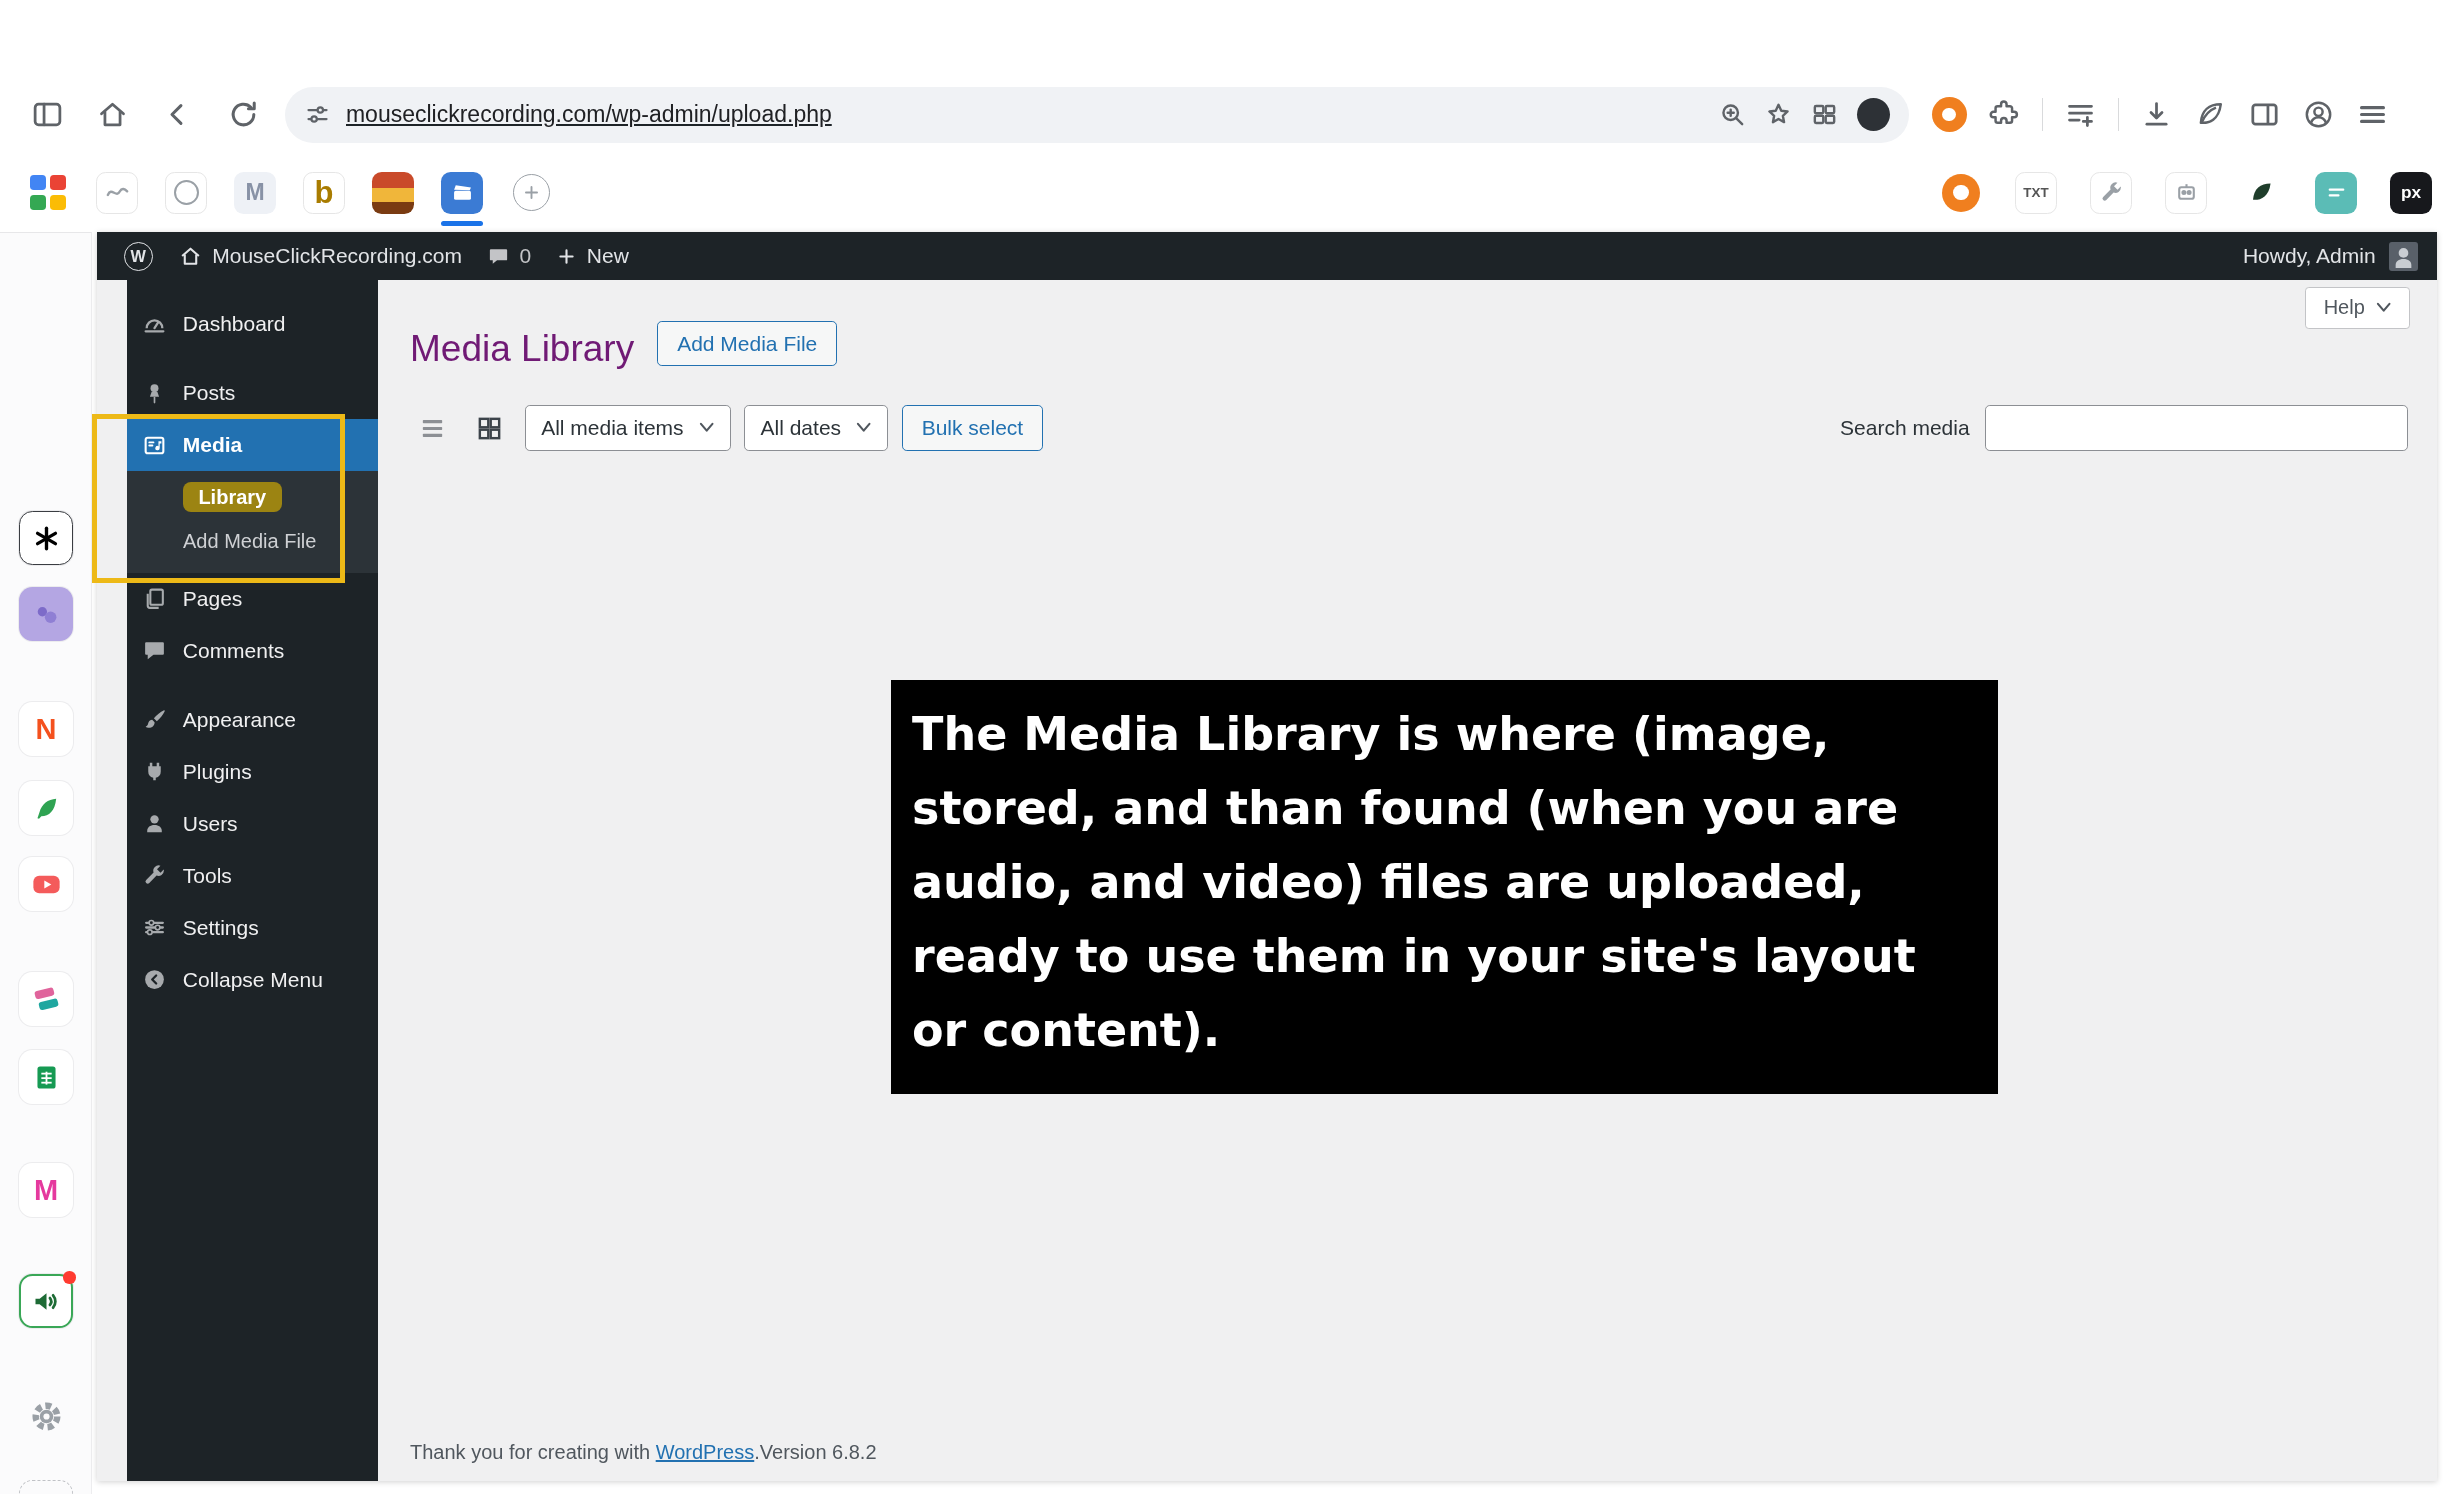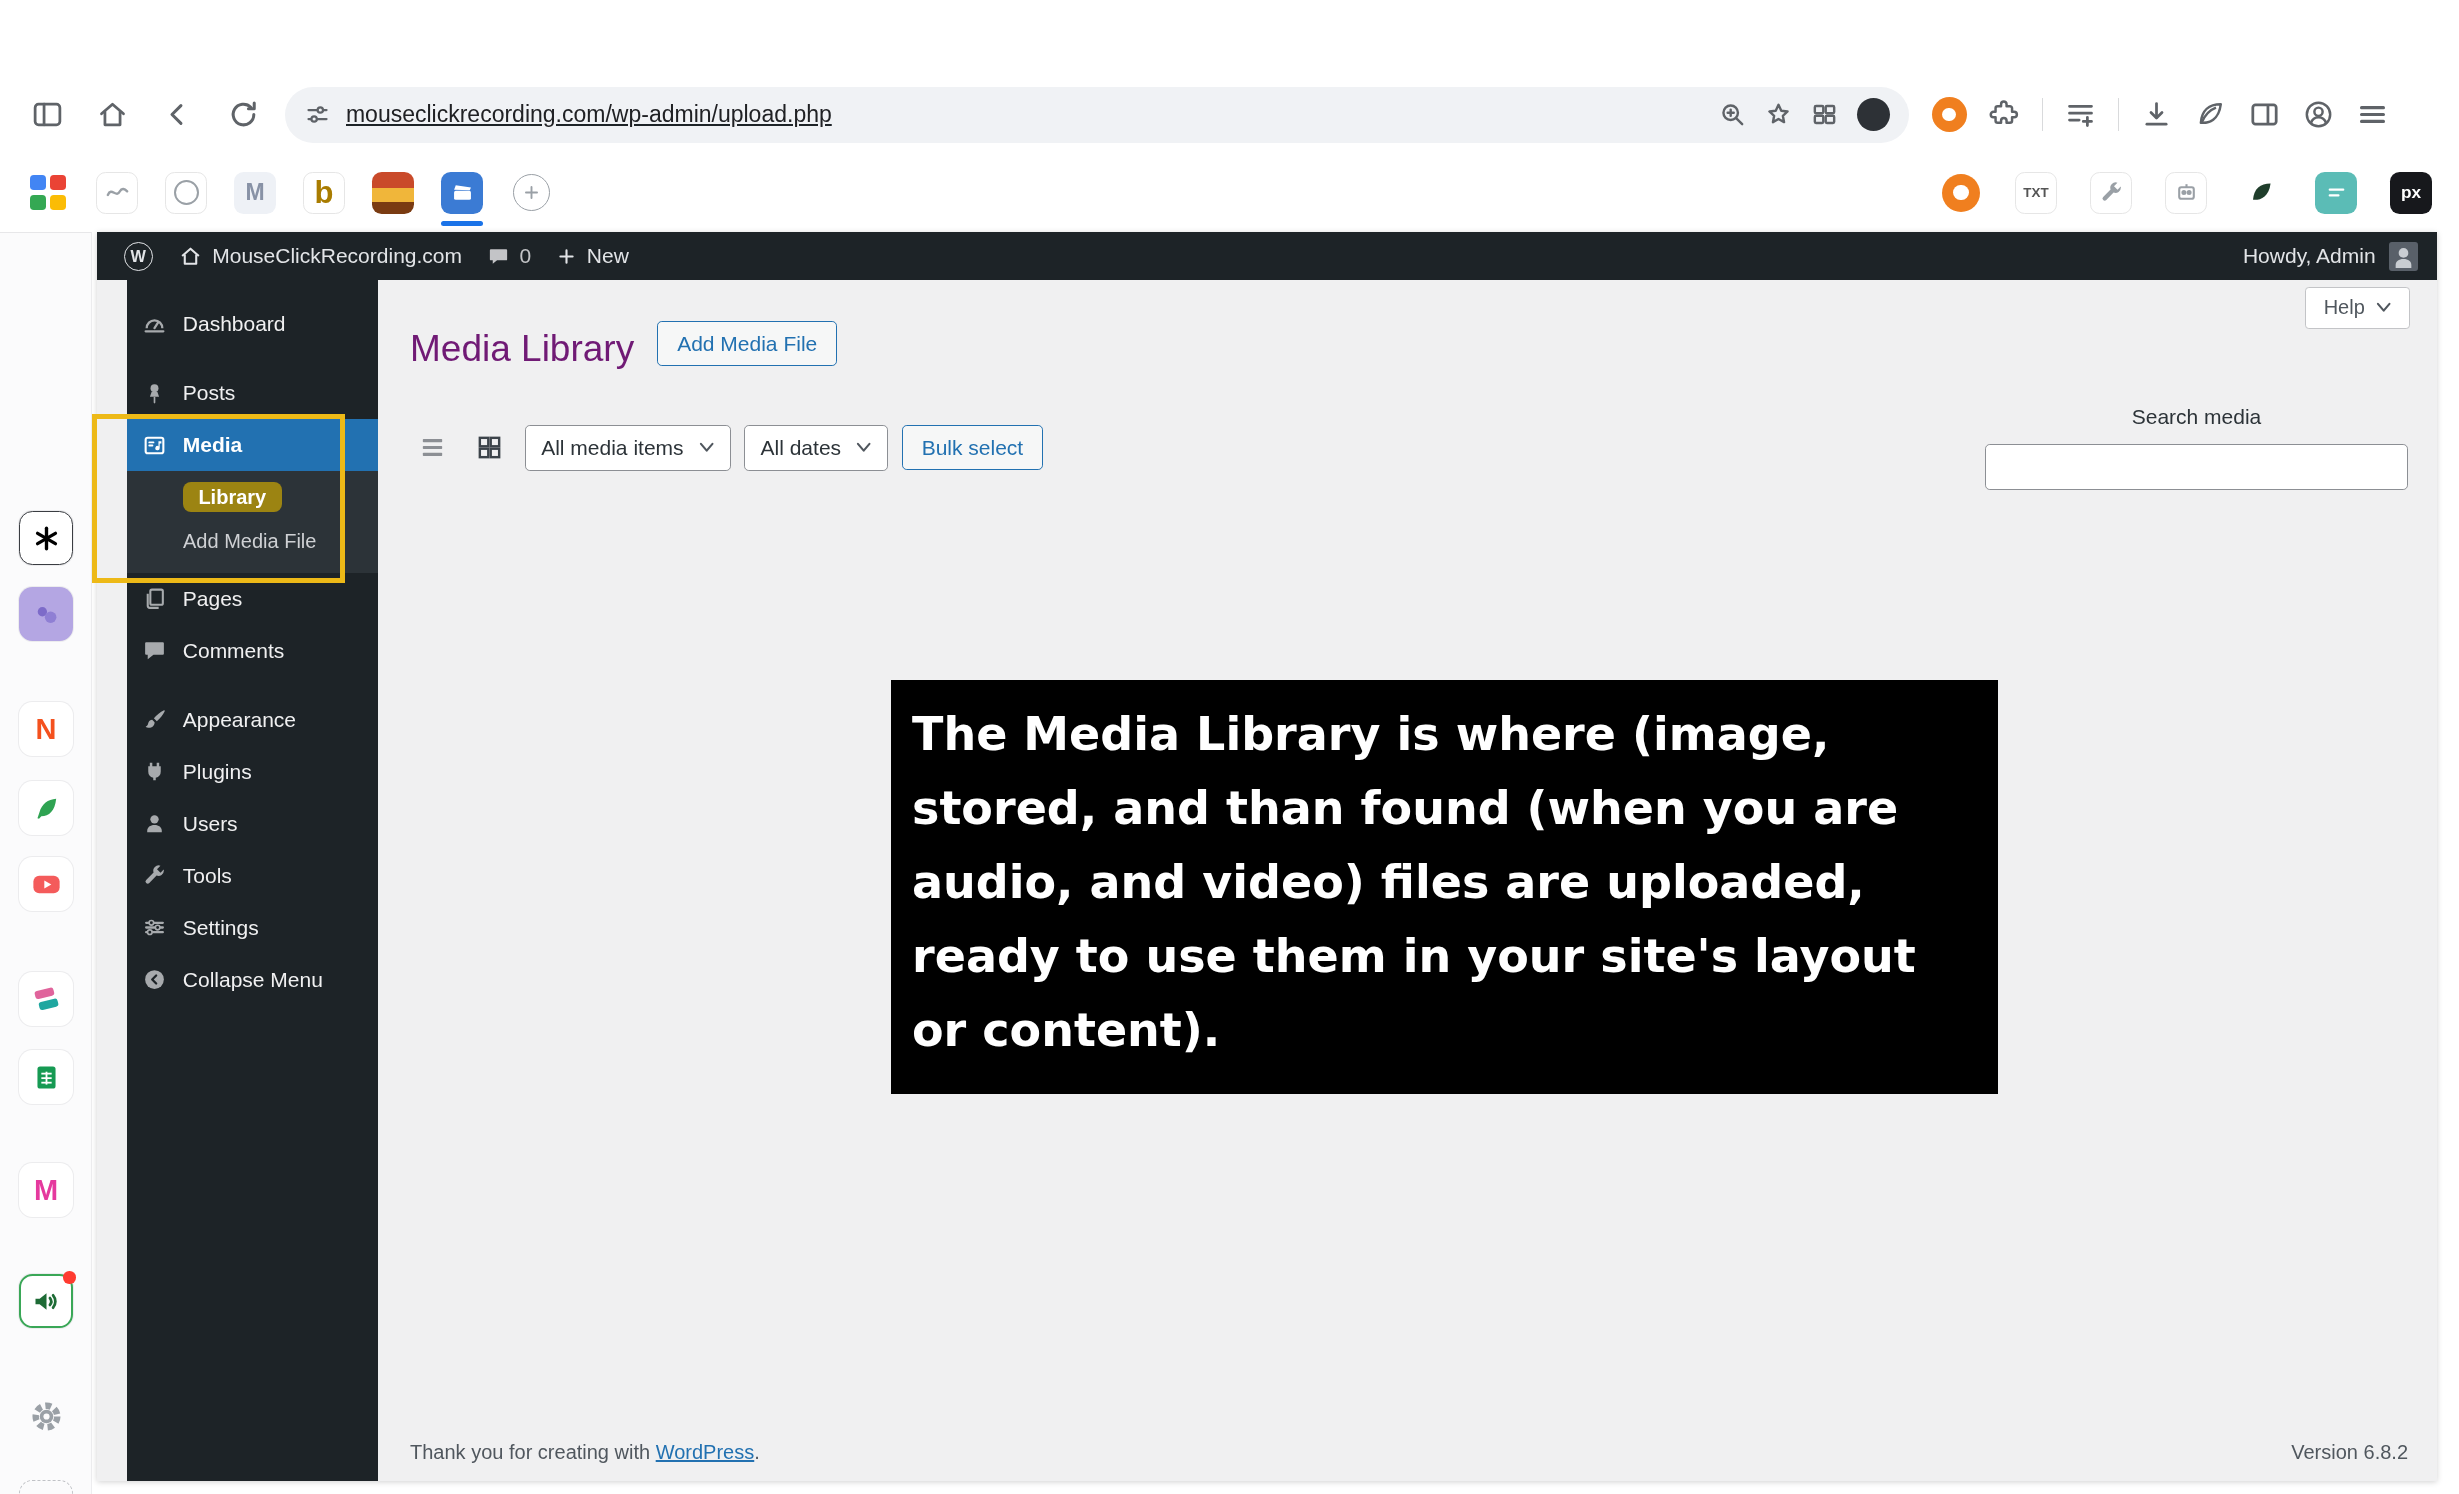--- a/index.html
+++ b/index.html
@@ -117,37 +117,37 @@
     border-radius:4.8px; padding:9.6px 19px; font-size:21px; cursor:pointer;
     font-family:"Liberation Sans", sans-serif;
   }
   .filters { display:flex; align-items:center; gap:13.4px; margin-top:35px; }
   .viewbtn { width:44px; height:44px; display:flex; align-items:center; justify-content:center; cursor:pointer; }
   .select {
     background:#fff; border:1px solid #8c8f94; border-radius:4.8px; height:46px;
     display:flex; align-items:center; gap:15.4px; padding:0 15.4px; font-size:21px;
     color:#2c3338; cursor:pointer;
   }
-  .search-box { margin-left:auto; display:flex; align-items:center; gap:15.4px;flex-direction:column; }
+  .search-box { margin-left:auto; display:flex; align-items:center; gap:15.4px; }
   .search-box label { font-size:21px; color:#2c3338; }
   .search-box input {
     width:423px; height:46px; background:#fff; border:1px solid #8c8f94;
     border-radius:4.8px; font-size:21px; padding:0 11.5px;
     font-family:"Liberation Sans", sans-serif;
   }
   .caption {
     position:absolute; left:513px; top:400px; width:1107px;
     background:#000; color:#fff; padding:17.3px 23px 27px 21px;
     font-family:"DejaVu Sans", sans-serif; font-weight:700;
     font-size:46px; line-height:74px;
   }
   .caption div { white-space:nowrap; }
   .wp-footer {
     position:absolute; left:32px; right:29px; bottom:17.3px;
-    display:flex; justify-content:space-between; font-size:20px; color:#50575e;
+    display:flex; font-size:20px; color:#50575e;
   }
   .wp-footer a { color:#2271b1; }
 
   
   .annot {
     position:absolute; left:92px; top:414px; width:253px; height:169px;
     border:5.8px solid #edb917; z-index:40; pointer-events:none;
   }
 </style>
 </head>

